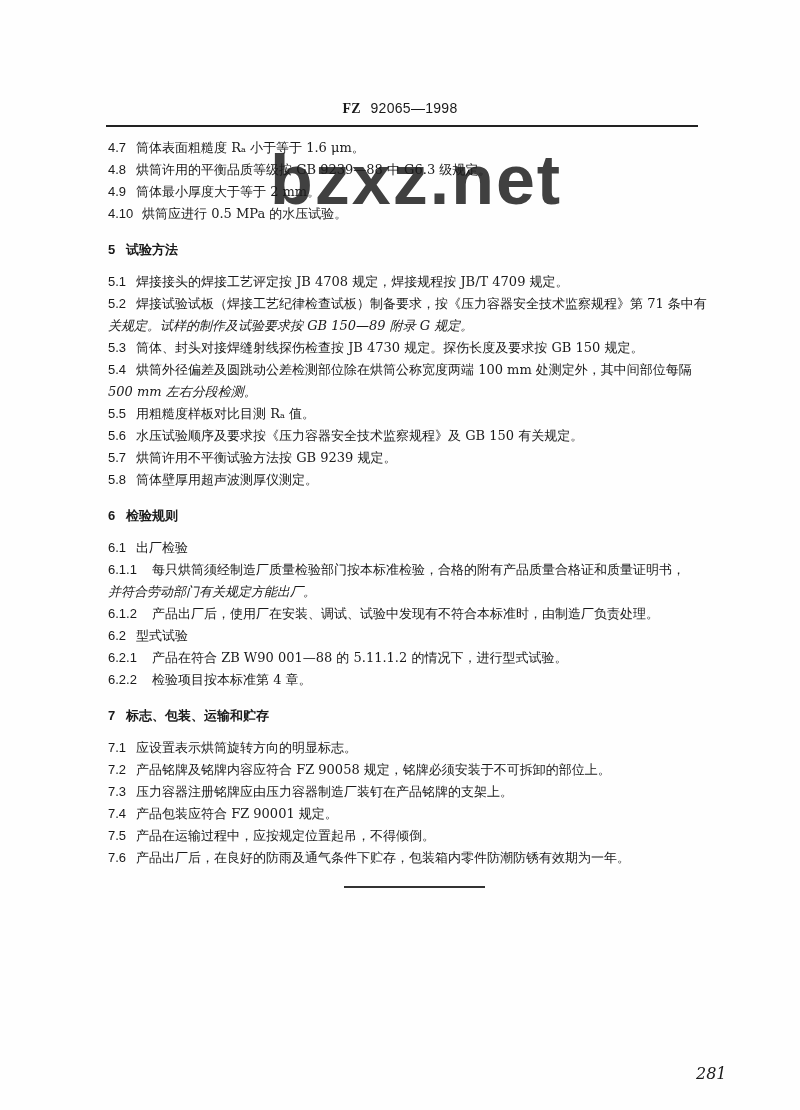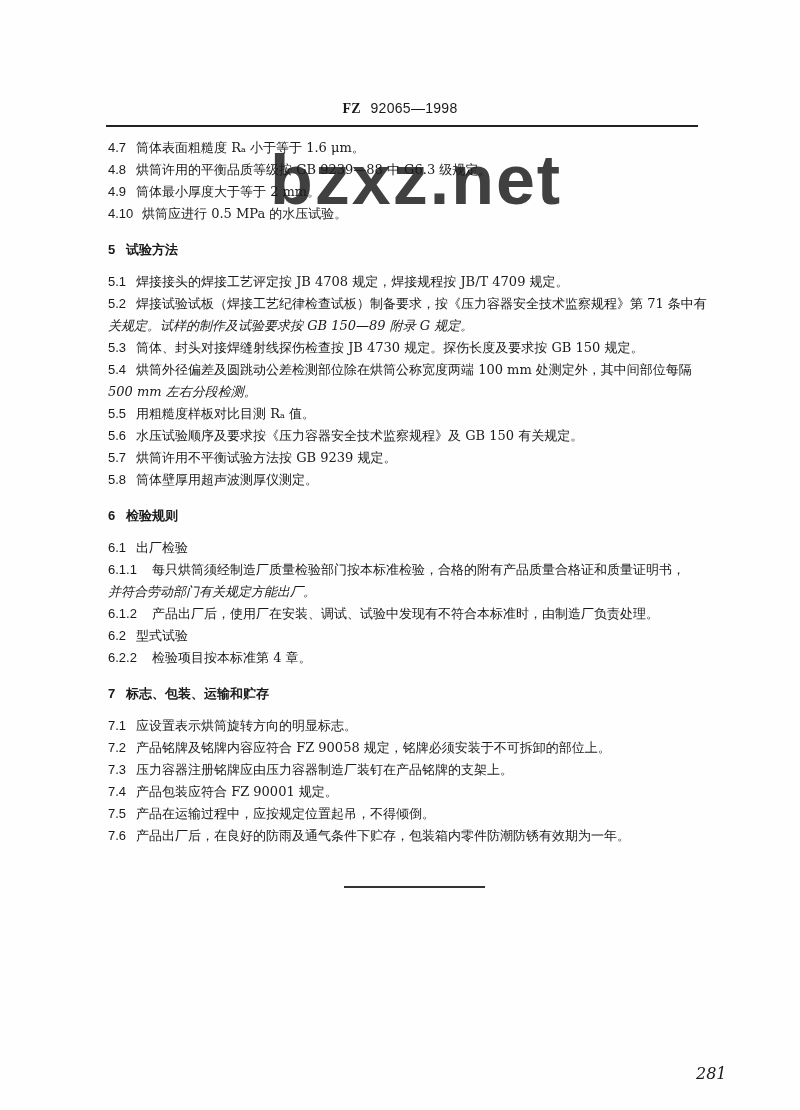--- a/index.html
+++ b/index.html
@@ -59,20 +59,21 @@
 
     <div class="gap"></div>
     <div class="sec"><span class="num-lbl" style="width:18px">6</span><span>检验规则</span></div>
     <div class="gap" style="height:10px"></div>
     <div>
       <div class="line"><span class="num-lbl" style="width:28px">6.1</span><span>出厂检验</span></div>
       <div class="line"><span class="num-lbl" style="width:44px">6.1.1</span><span>每只烘筒须经制造厂质量检验部门按本标准检验，合格的附有产品质量合格证和质量证明书，</span></div>
       <div class="cont">并符合劳动部门有关规定方能出厂。</div>
       <div class="line"><span class="num-lbl" style="width:44px">6.1.2</span><span>产品出厂后，使用厂在安装、调试、试验中发现有不符合本标准时，由制造厂负责处理。</span></div>
       <div class="line"><span class="num-lbl" style="width:28px">6.2</span><span>型式试验</span></div>
+      <div class="line"><span class="num-lbl" style="width:44px">6.2.1</span><span>产品在符合 ZB W90 001—88 的 5.11.1.2 的情况下，进行型式试验。</span></div>
       <div class="line"><span class="num-lbl" style="width:44px">6.2.2</span><span>检验项目按本标准第 4 章。</span></div>
     </div>
 
     <div class="gap"></div>
     <div class="sec"><span class="num-lbl" style="width:18px">7</span><span>标志、包装、运输和贮存</span></div>
     <div class="gap" style="height:10px"></div>
     <div>
       <div class="line"><span class="num-lbl" style="width:28px">7.1</span><span>应设置表示烘筒旋转方向的明显标志。</span></div>
       <div class="line"><span class="num-lbl" style="width:28px">7.2</span><span>产品铭牌及铭牌内容应符合 FZ 90058 规定，铭牌必须安装于不可拆卸的部位上。</span></div>
       <div class="line"><span class="num-lbl" style="width:28px">7.3</span><span>压力容器注册铭牌应由压力容器制造厂装钉在产品铭牌的支架上。</span></div>

